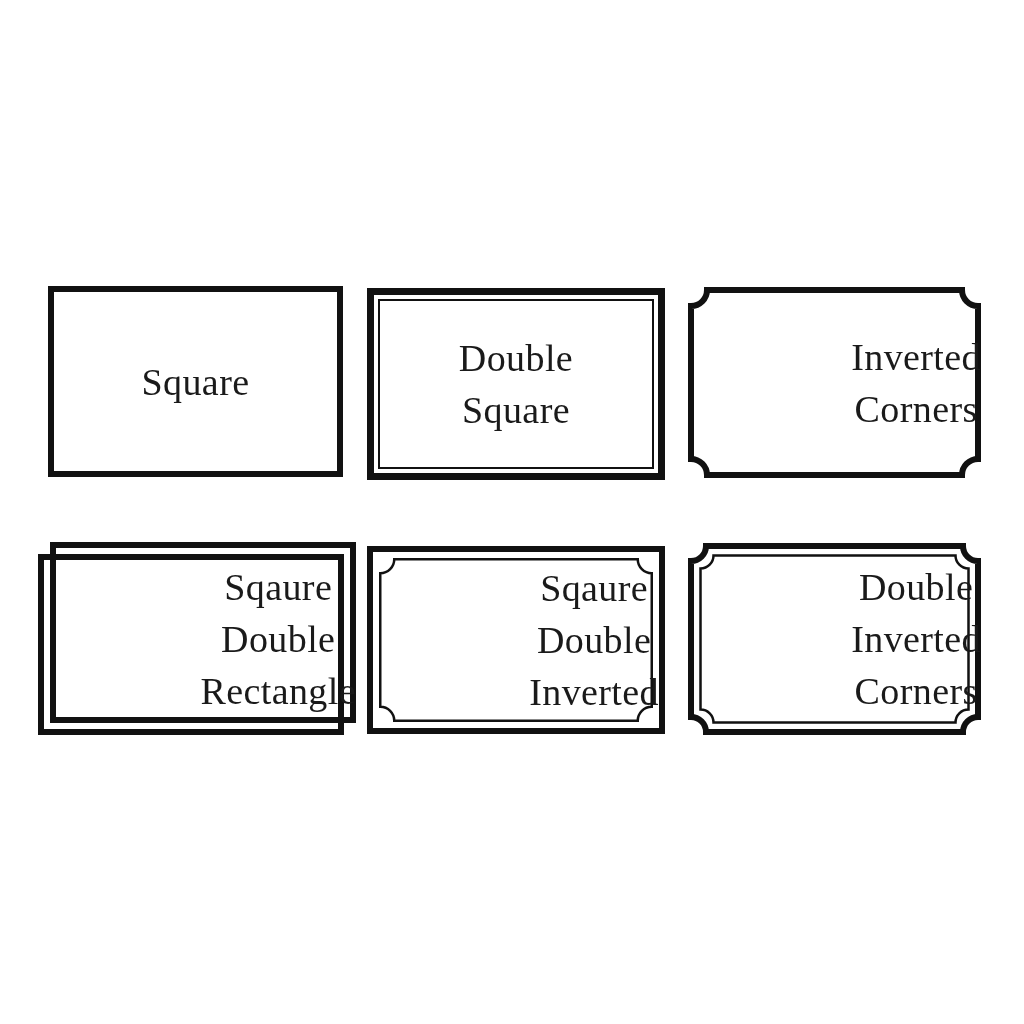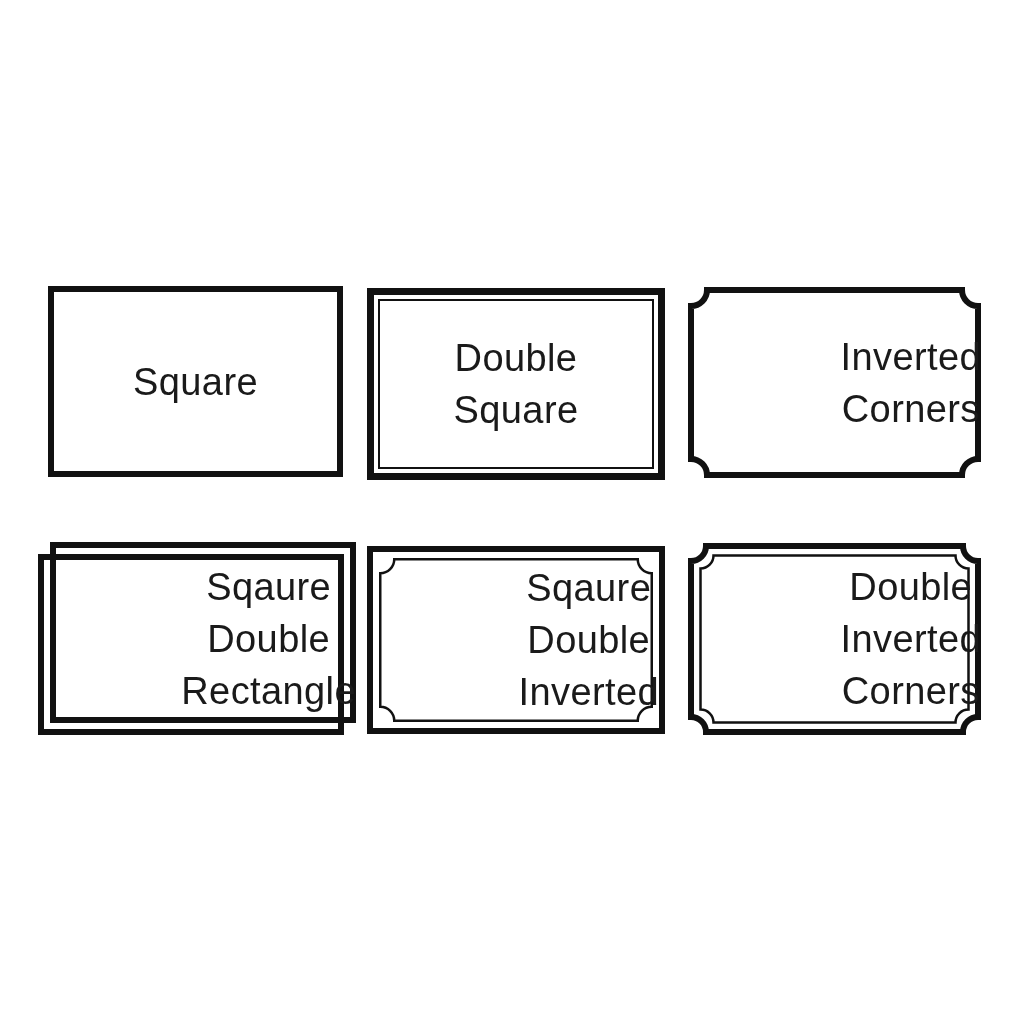--- a/index.html
+++ b/index.html
@@ -5,21 +5,21 @@
   :root{
     --ink:#111111;
     --bg:#ffffff;
   }
   html,body{margin:0;padding:0;background:#ffffff;}
   .canvas{
     position:relative;
     width:1024px;height:1024px;
     background:var(--bg);
     overflow:hidden;
-    font-family:Liberation Sans, sans-serif;
+    font-family:Liberation Serif, serif;
   }
   .card{
     position:absolute;
     box-sizing:border-box;
   }
   .label{
     white-space:pre-line;
     text-align:center;
     font-size:38px;
     line-height:52px;

